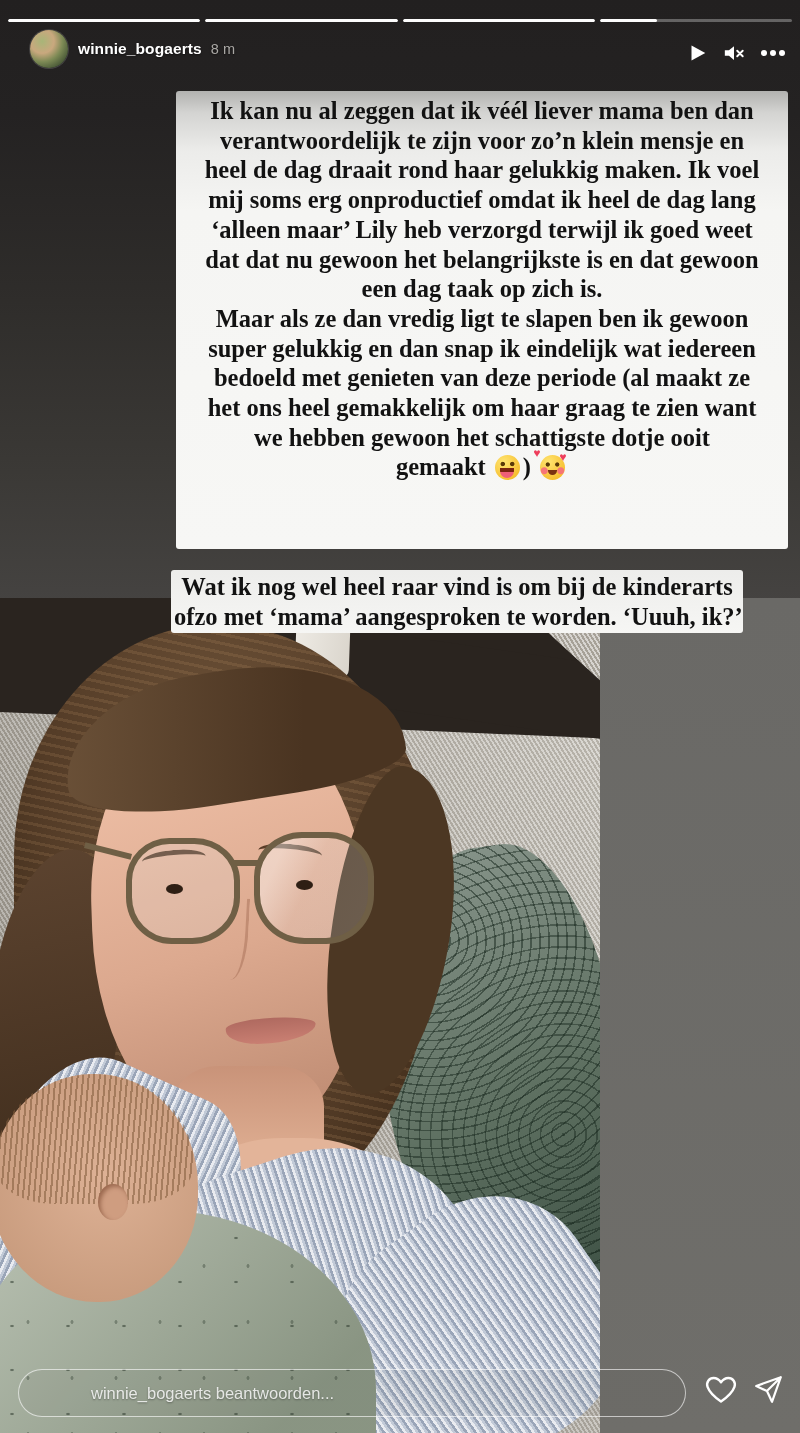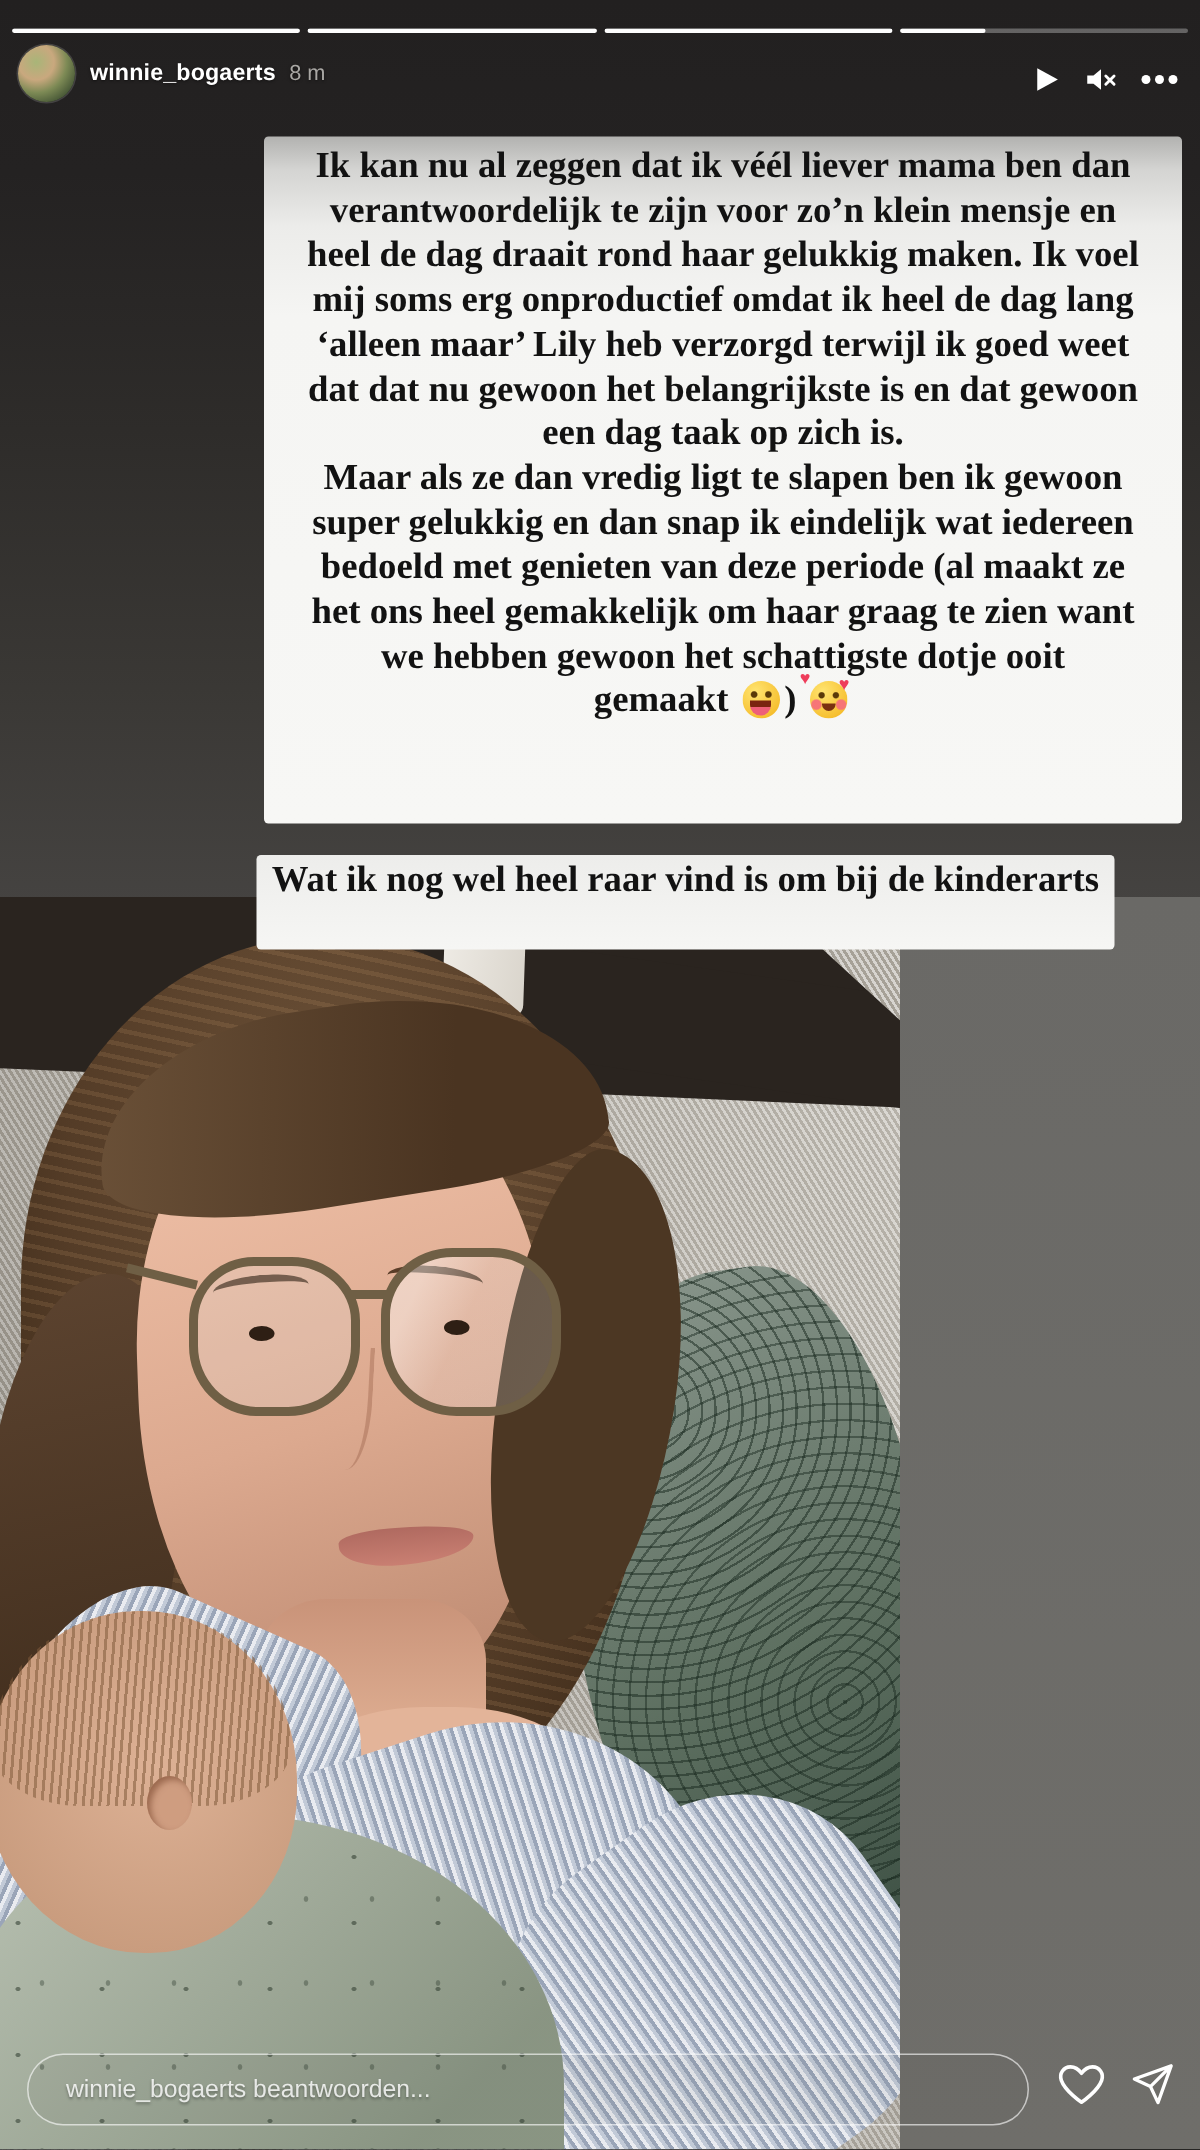--- a/index.html
+++ b/index.html
@@ -10,21 +10,21 @@
     background:linear-gradient(180deg,#222020 0%,#242222 8%,#2e2c2a 20%,#3a3835 32%,
       #454341 42%,#4e4c48 55%,#5c5a56 70%,#6b6a66 82%,#6b6a66 100%);
   }
 
   
   .progress{position:absolute;left:8px;right:8px;top:19px;height:3px;display:flex;gap:5px;z-index:40;}
   .seg{flex:1;height:3px;border-radius:2px;background:rgba(255,255,255,.30);overflow:hidden;}
   .seg-fill{height:100%;width:0;background:#fdfdfd;border-radius:2px;}
 
   
-  .header{position:absolute;left:12px;top:30px;display:flex;align-items:center;z-index:40;}
+  .header{position:absolute;left:30px;top:30px;display:flex;align-items:center;z-index:40;}
   .avatar{width:38px;height:38px;border-radius:50%;flex:0 0 auto;
     background:radial-gradient(circle at 32% 30%,#a8b578 0%,#c9a87e 32%,#7d8a55 55%,#4a5a38 78%,#2e3c24 100%);
     box-shadow:0 0 0 1px rgba(255,255,255,.15);}
   .username{margin-left:10px;color:#fff;font-size:15.5px;font-weight:700;letter-spacing:.1px;
     text-shadow:0 1px 2px rgba(0,0,0,.5);}
   .timestamp{margin-left:9px;color:#a9a7a4;font-size:14.5px;text-shadow:0 1px 2px rgba(0,0,0,.5);}
 
   .top-icons{position:absolute;right:14px;top:42px;display:flex;align-items:center;gap:14px;z-index:41;}
   .ticon{display:block;}
 
@@ -150,21 +150,21 @@
     background:#cf9d80;box-shadow:inset 2.5px 2.5px 4px rgba(120,70,45,.6);}
 
   .right-panel{position:absolute;left:600px;top:598px;width:200px;height:835px;
     background:linear-gradient(180deg,#6a6966,#6f6e6a);}
 
   
   .reply-pill{position:absolute;left:18px;top:1369px;width:668px;height:48px;z-index:50;
     border:1.5px solid rgba(255,255,255,.62);border-radius:26px;
     background:rgba(70,70,70,.06);display:flex;align-items:center;padding-left:25px;}
   .reply-placeholder{color:rgba(255,255,255,.82);font-size:16.5px;
-    text-shadow:0 1px 2px rgba(0,0,0,.35);}
+    text-shadow:0 1px 2px rgba(0,0,0,.35);margin-left:47px;}
   .bottom-icons{position:absolute;right:16px;top:1372px;display:flex;align-items:center;gap:15px;z-index:50;}
 </style>
 </head>
 <body>
 
 <div class="stage">
 
   <div class="progress">
     <div class="seg">
         <div class="seg-fill" style="width: 100%;"></div>
@@ -244,20 +244,21 @@
       <div class="tline">een dag taak op zich is.</div>
       <div class="tline">Maar als ze dan vredig ligt te slapen ben ik gewoon</div>
       <div class="tline">super gelukkig en dan snap ik eindelijk wat iedereen</div>
       <div class="tline">bedoeld met genieten van deze periode (al maakt ze</div>
       <div class="tline">het ons heel gemakkelijk om haar graag te zien want</div>
       <div class="tline">we hebben gewoon het schattigste dotje ooit</div>
       <div class="tline">gemaakt <span class="emoji e-tongue"></span>) <span class="emoji e-hearts"></span></div>
     </div>
   <div class="tblock tblock-2">
       <div class="tline">Wat ik nog wel heel raar vind is om bij de kinderarts</div>
+      <div class="tline">ofzo met ‘mama’ aangesproken te worden. ‘Uuuh, ik?’</div>
     </div>
 
   <div class="reply-pill">
     <span class="reply-placeholder">winnie_bogaerts beantwoorden...</span>
   </div>
   <div class="bottom-icons">
     <svg width="34" height="34" viewBox="0 0 24 24">
         <path d="M12 20.8S4.3 15.6 2.5 10.5C1.4 7.3 3.6 4.2 6.8 4.2c2.1 0 3.9 1.2 5.2 3 1.3-1.8 3.1-3 5.2-3 3.2 0 5.4 3.1 4.3 6.3-1.8 5.1-9.5 10.3-9.5 10.3z" fill="none" stroke="#fff" stroke-width="1.7" stroke-linejoin="round"></path>
       </svg>
     <svg width="31" height="31" viewBox="0 0 24 24">

